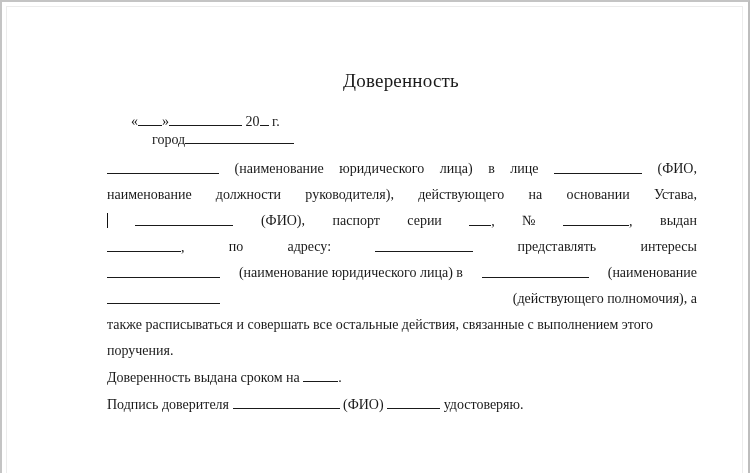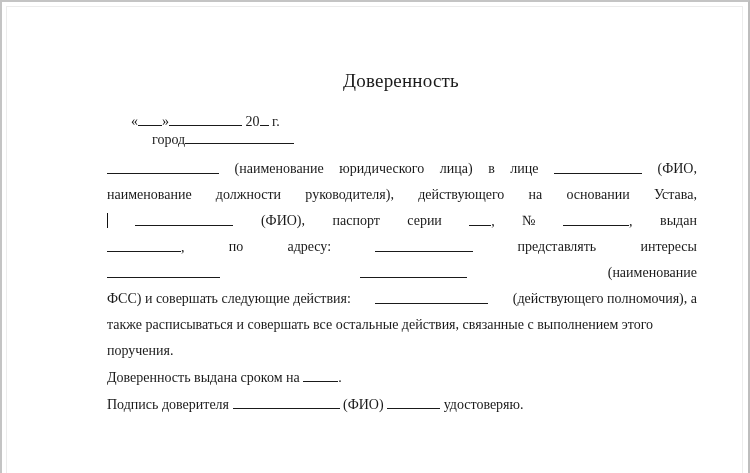--- a/index.html
+++ b/index.html
@@ -83,26 +83,26 @@
   <span class="w"><span class="blank" style="width:74px"></span><span>,</span></span>
   <span class="w">по</span>
   <span class="w">адресу:</span>
   <span class="blank" style="width:98px"></span>
   <span class="w">представлять</span>
   <span class="w">интересы</span>
 </div>
 
 <div class="just" style="top:265px;">
   <span class="blank" style="width:113px"></span>
+  <span class="w">(наименование юридического лица) в</span>
   <span class="blank" style="width:107px"></span>
   <span class="w">(наименование</span>
 </div>
 
 <div class="just" style="top:291px;">
-  <span class="w">ФСС) и совершать следующие действия:</span>
   <span class="blank" style="width:113px"></span>
   <span class="w">(действующего полномочия), а</span>
 </div>
 
 <div class="line" style="top:317px; width:590px;">также расписываться и совершать все остальные действия, связанные с выполнением этого</div>
 
 <div class="line" style="top:343px;">поручения.</div>
 
 <div class="line" style="top:369px;">
   <span>Доверенность выдана сроком на</span>

